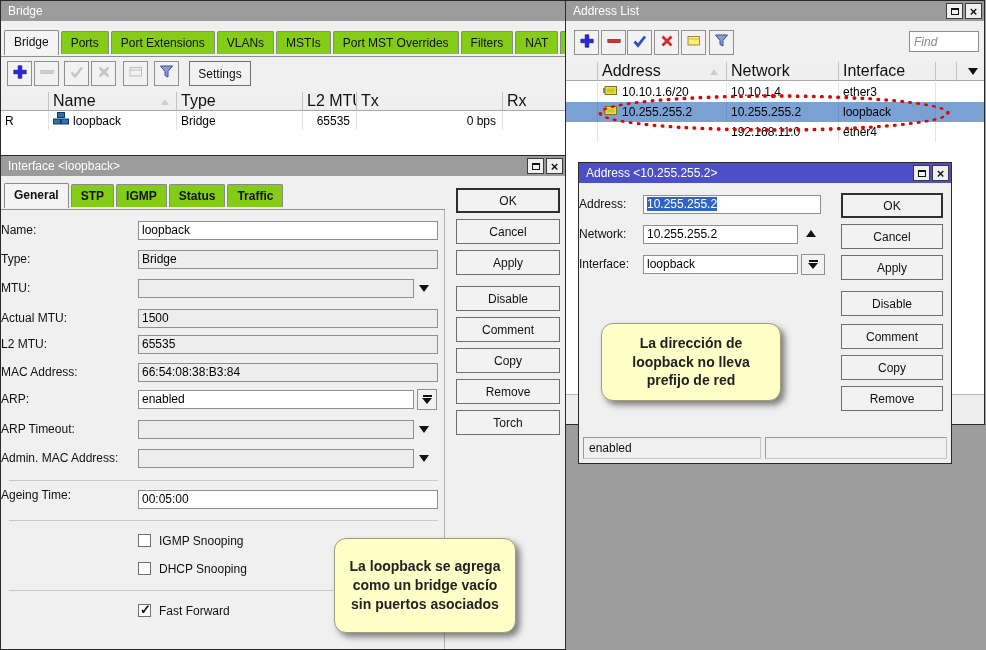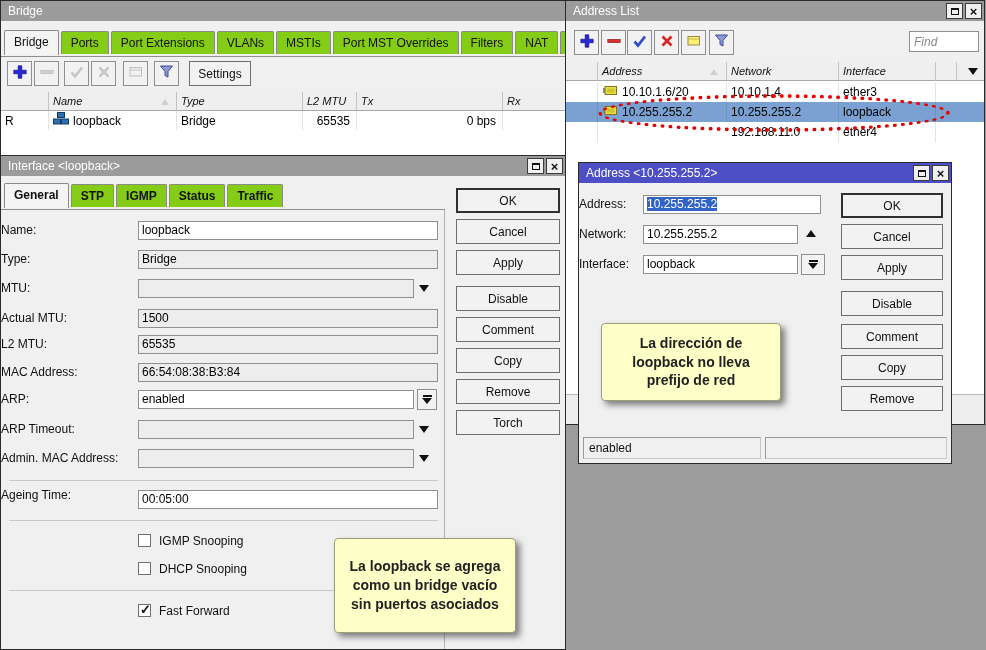--- a/index.html
+++ b/index.html
@@ -13,41 +13,41 @@
 
   .tabs { position:absolute; display:flex; align-items:flex-end; gap:2px; }
   .tab { border:1px solid #8a8a8a; border-bottom:none; background:#84cc16; padding:4px 9px; font-size:12px; color:#111; border-radius:2px 2px 0 0; white-space:nowrap; }
   .tab.active { background:#f4f4f4; padding-bottom:6px; position:relative; top:1px; }
   .tabline { position:absolute; height:1px; background:#8f8f8f; }
 
   .tbtn { position:absolute; width:25px; height:25px; background:#f2f2f2; border:1px solid #8f8f8f; display:flex; align-items:center; justify-content:center; box-sizing:border-box; }
   .pushbtn { position:absolute; background:#f2f2f2; border:1px solid #6e6e6e; display:flex; align-items:center; justify-content:center; font-size:12px; color:#111; box-sizing:border-box; }
   .pushbtn.default { border:2px solid #2f2f2f; }
 
-  .hcell { position:absolute; height:19px; background:#efefef; border-right:1px solid #c3c3c3; border-bottom:1px solid #a8a8a8; font-size:11px; line-height:18px; padding-left:4px; box-sizing:border-box; color:#111; overflow:hidden; white-space:nowrap;font-style:italic; }
+  .hcell { position:absolute; height:19px; background:#efefef; border-right:1px solid #c3c3c3; border-bottom:1px solid #a8a8a8; font-size:16px; line-height:18px; padding-left:4px; box-sizing:border-box; color:#111; overflow:hidden; white-space:nowrap; }
   .rcell { position:absolute; height:19px; font-size:12px; line-height:18px; padding-left:4px; box-sizing:border-box; color:#000; border-right:1px solid #e2e2e2; overflow:hidden; white-space:nowrap; display:flex; align-items:center; gap:4px; }
   .num { justify-content:flex-end; padding-right:6px; }
   .tablebg { position:absolute; background:#fff; }
 
   .flabel { position:absolute; text-align:left; font-size:12px; color:#111; line-height:19px; }
   .finput { position:absolute; height:19px; border:1px solid #8f8f8f; background:#fff; font-size:12px; line-height:17px; padding:0 3px; box-sizing:border-box; color:#000; white-space:nowrap; overflow:hidden; }
   .ro { background:#ededed; }
   .tri-down { width:0; height:0; border-left:5px solid transparent; border-right:5px solid transparent; border-top:7px solid #111; position:absolute; }
   .tri-up { width:0; height:0; border-left:5px solid transparent; border-right:5px solid transparent; border-bottom:7px solid #111; position:absolute; }
   .combo { position:absolute; width:20px; height:21px; background:#f2f2f2; border:1px solid #8f8f8f; box-sizing:border-box; display:flex; flex-direction:column; align-items:center; justify-content:center; gap:1px; }
   .combo .bar { width:9px; height:2px; background:#111; }
   .combo .ct { width:0; height:0; border-left:5px solid transparent; border-right:5px solid transparent; border-top:6px solid #111; }
   .hsep { position:absolute; height:1px; background:#c9c9c9; }
   .vsep { position:absolute; width:1px; background:#b2b2b2; }
 
   .cbx { position:absolute; width:13px; height:13px; background:#fff; border:1px solid #6f6f6f; box-sizing:border-box; }
   .cbx.checked::after { content:"\2713"; position:absolute; left:1px; top:-3px; font-size:13px; font-weight:bold; color:#111; }
   .cblabel { position:absolute; font-size:12px; color:#111; line-height:14px; }
 
-  .callout { position:absolute; background:#ffffc8; border:1px solid #9d9d7e; border-radius:4px; box-shadow:4px 4px 6px rgba(50,50,50,0.6); font-weight:bold; font-size:14px; color:#222; display:flex; align-items:center; justify-content:center; text-align:center; padding:8px 10px; box-sizing:border-box; z-index:40; line-height:1.35; }
+  .callout { position:absolute; background:#ffffc8; border:1px solid #9d9d7e; border-radius:12px; box-shadow:4px 4px 6px rgba(50,50,50,0.6); font-weight:bold; font-size:14px; color:#222; display:flex; align-items:center; justify-content:center; text-align:center; padding:8px 10px; box-sizing:border-box; z-index:40; line-height:1.35; }
 
   .ellipse { position:absolute; border:4px dotted #e60000; border-radius:50%; box-sizing:border-box; z-index:30; }
 
   .findbox { position:absolute; height:21px; border:1px solid #8f8f8f; background:#fff; font-size:12px; padding:0 4px; box-sizing:border-box; font-family:"Liberation Sans", sans-serif; }
   .findbox::placeholder { color:#8a8a8a; font-style:italic; }
 
   .row20 { position:absolute; height:20px; }
   .row20.selected .rc { background:#7aa1d2; border-right-color:#6d93c2; }
   .rc { position:absolute; height:20px; font-size:12px; line-height:19px; padding-left:4px; box-sizing:border-box; color:#000; border-right:1px solid #e4e4e4; display:flex; align-items:center; gap:4px; white-space:nowrap; overflow:hidden; }
 

